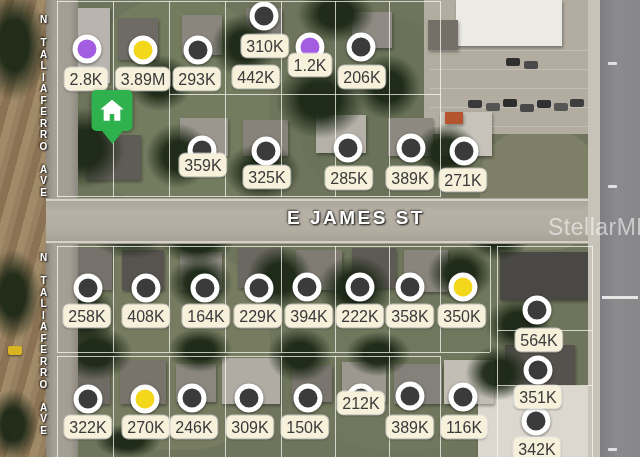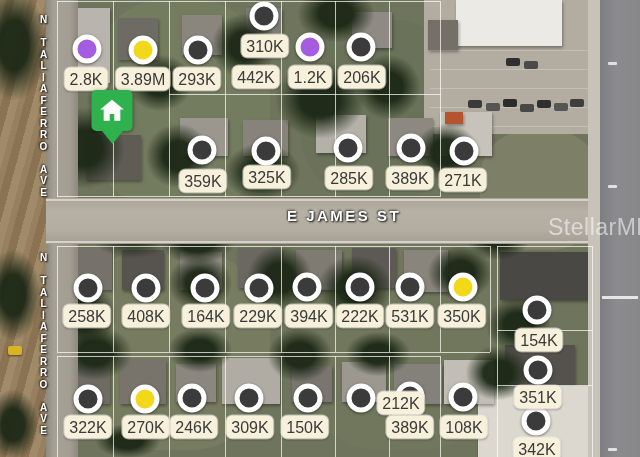--- a/index.html
+++ b/index.html
@@ -20,21 +20,21 @@
   #road-james{position:absolute;left:46px;top:198px;width:594px;height:46px;
     background:linear-gradient(180deg,#a9a399,#b6b0a5 30%,#b2aca1 70%,#a39d93);}
   #road-right{position:absolute;left:600px;top:0;width:40px;height:457px;
     background:linear-gradient(90deg,#7e7e82,#8b8b8e 40%,#87878a);}
   #sidewalk-right{position:absolute;left:588px;top:0;width:12px;height:457px;background:#c8c3b8;}
   .lane-mark{position:absolute;width:9px;height:3px;background:rgba(255,255,255,.75);border-radius:1px;}
   
   .street-v{position:absolute;writing-mode:vertical-rl;text-orientation:upright;
     color:#fff;font-weight:700;font-size:10px;letter-spacing:.5px;white-space:nowrap;
     text-shadow:1px 1px 2px rgba(0,0,0,.95),-1px -1px 2px rgba(0,0,0,.6);}
-  .street-h{position:absolute;color:#fff;font-weight:700;font-size:15px;letter-spacing:2.5px;
+  .street-h{position:absolute;color:#fff;font-weight:700;font-size:19px;letter-spacing:2.5px;
     white-space:nowrap;text-shadow:1px 1px 2px rgba(0,0,0,.95),-1px -1px 2px rgba(0,0,0,.6);}
   
   #watermark{position:absolute;left:548px;top:214px;font-size:23px;letter-spacing:.5px;
     color:rgba(255,255,255,.55);white-space:nowrap;}
   
   .dot{position:absolute;width:19px;height:19px;border:5px solid #fff;border-radius:50%;
     transform:translate(-50%,-50%);box-shadow:0 1px 3px rgba(0,0,0,.5);z-index:20;}
   .price-label{position:absolute;transform:translate(-50%,-50%);
     background:var(--label-bg,#f7f0db);color:var(--label-text,#3a3a3a);
     font-size:16px;line-height:19px;padding:2px 5px;border-radius:6px;white-space:nowrap;
@@ -197,25 +197,25 @@
       <div class="dot" style="left: 87px; top: 49px; background: rgb(164, 92, 224);"></div>
       <div class="price-label" style="left: 86px; top: 79px;">2.8K</div>
       <div class="dot" style="left: 143px; top: 50px; background: rgb(243, 215, 26);"></div>
       <div class="price-label" style="left: 143px; top: 79px;">3.89M</div>
       <div class="dot" style="left: 198px; top: 50px; background: rgb(59, 59, 59);"></div>
       <div class="price-label" style="left: 197px; top: 79px;">293K</div>
       <div class="dot" style="left: 264px; top: 16px; background: rgb(59, 59, 59);"></div>
       <div class="price-label" style="left: 265px; top: 46px;">310K</div>
       <div class="price-label" style="left: 256px; top: 77px;">442K</div>
       <div class="dot" style="left: 310px; top: 47px; background: rgb(164, 92, 224);"></div>
-      <div class="price-label" style="left: 310px; top: 77px;">1.2K</div>
+      <div class="price-label" style="left: 310px; top: 65px;">1.2K</div>
       <div class="dot" style="left: 361px; top: 47px; background: rgb(59, 59, 59);"></div>
       <div class="price-label" style="left: 362px; top: 77px;">206K</div>
       <div class="dot" style="left: 202px; top: 150px; background: rgb(59, 59, 59);"></div>
-      <div class="price-label" style="left: 203px; top: 181px;">359K</div>
+      <div class="price-label" style="left: 203px; top: 165px;">359K</div>
       <div class="dot" style="left: 266px; top: 151px; background: rgb(59, 59, 59);"></div>
       <div class="price-label" style="left: 267px; top: 177px;">325K</div>
       <div class="dot" style="left: 348px; top: 148px; background: rgb(59, 59, 59);"></div>
       <div class="price-label" style="left: 349px; top: 178px;">285K</div>
       <div class="dot" style="left: 411px; top: 148px; background: rgb(59, 59, 59);"></div>
       <div class="price-label" style="left: 410px; top: 178px;">389K</div>
       <div class="dot" style="left: 464px; top: 151px; background: rgb(59, 59, 59);"></div>
       <div class="price-label" style="left: 463px; top: 180px;">271K</div>
       <div class="dot" style="left: 88px; top: 288px; background: rgb(59, 59, 59);"></div>
       <div class="price-label" style="left: 87px; top: 316px;">258K</div>
@@ -223,45 +223,45 @@
       <div class="price-label" style="left: 146px; top: 316px;">408K</div>
       <div class="dot" style="left: 205px; top: 288px; background: rgb(59, 59, 59);"></div>
       <div class="price-label" style="left: 206px; top: 316px;">164K</div>
       <div class="dot" style="left: 259px; top: 288px; background: rgb(59, 59, 59);"></div>
       <div class="price-label" style="left: 258px; top: 316px;">229K</div>
       <div class="dot" style="left: 307px; top: 287px; background: rgb(59, 59, 59);"></div>
       <div class="price-label" style="left: 309px; top: 316px;">394K</div>
       <div class="dot" style="left: 360px; top: 287px; background: rgb(59, 59, 59);"></div>
       <div class="price-label" style="left: 360px; top: 316px;">222K</div>
       <div class="dot" style="left: 410px; top: 287px; background: rgb(59, 59, 59);"></div>
-      <div class="price-label" style="left: 410px; top: 316px;">531K</div>
+      <div class="price-label" style="left: 410px; top: 316px;">358K</div>
       <div class="dot" style="left: 463px; top: 287px; background: rgb(243, 215, 26);"></div>
       <div class="price-label" style="left: 462px; top: 316px;">350K</div>
       <div class="dot" style="left: 537px; top: 310px; background: rgb(59, 59, 59);"></div>
-      <div class="price-label" style="left: 539px; top: 340px;">154K</div>
+      <div class="price-label" style="left: 539px; top: 340px;">564K</div>
       <div class="dot" style="left: 538px; top: 370px; background: rgb(59, 59, 59);"></div>
       <div class="price-label" style="left: 538px; top: 397px;">351K</div>
       <div class="dot" style="left: 536px; top: 421px; background: rgb(59, 59, 59);"></div>
       <div class="price-label" style="left: 537px; top: 449px;">342K</div>
       <div class="dot" style="left: 88px; top: 399px; background: rgb(59, 59, 59);"></div>
       <div class="price-label" style="left: 88px; top: 427px;">322K</div>
       <div class="dot" style="left: 145px; top: 399px; background: rgb(243, 215, 26);"></div>
       <div class="price-label" style="left: 146px; top: 427px;">270K</div>
       <div class="dot" style="left: 192px; top: 398px; background: rgb(59, 59, 59);"></div>
       <div class="price-label" style="left: 194px; top: 427px;">246K</div>
       <div class="dot" style="left: 249px; top: 398px; background: rgb(59, 59, 59);"></div>
       <div class="price-label" style="left: 250px; top: 427px;">309K</div>
       <div class="dot" style="left: 308px; top: 398px; background: rgb(59, 59, 59);"></div>
       <div class="price-label" style="left: 305px; top: 427px;">150K</div>
       <div class="dot" style="left: 361px; top: 398px; background: rgb(59, 59, 59);"></div>
-      <div class="price-label" style="left: 361px; top: 403px; margin-left: 40px;">212K</div>
+      <div class="price-label" style="left: 361px; top: 403px;">212K</div>
       <div class="dot" style="left: 410px; top: 396px; background: rgb(59, 59, 59);"></div>
       <div class="price-label" style="left: 410px; top: 427px;">389K</div>
       <div class="dot" style="left: 463px; top: 397px; background: rgb(59, 59, 59);"></div>
-      <div class="price-label" style="left: 464px; top: 427px;">108K</div>
+      <div class="price-label" style="left: 464px; top: 427px;">116K</div>
     </div>
 
   <div id="selected-marker" style="left: 112px; top: 90px;">
     <div class="selected-pin">
       <svg width="27" height="25" viewBox="0 0 24 22">
         <path fill="#ffffff" d="M12 1.5 L1.5 10.2 L4.6 10.2 L4.6 20 L10 20 L10 14.2 L14 14.2 L14 20 L19.4 20 L19.4 10.2 L22.5 10.2 Z"></path>
       </svg>
     </div>
     <div class="selected-tail"></div>
   </div>

